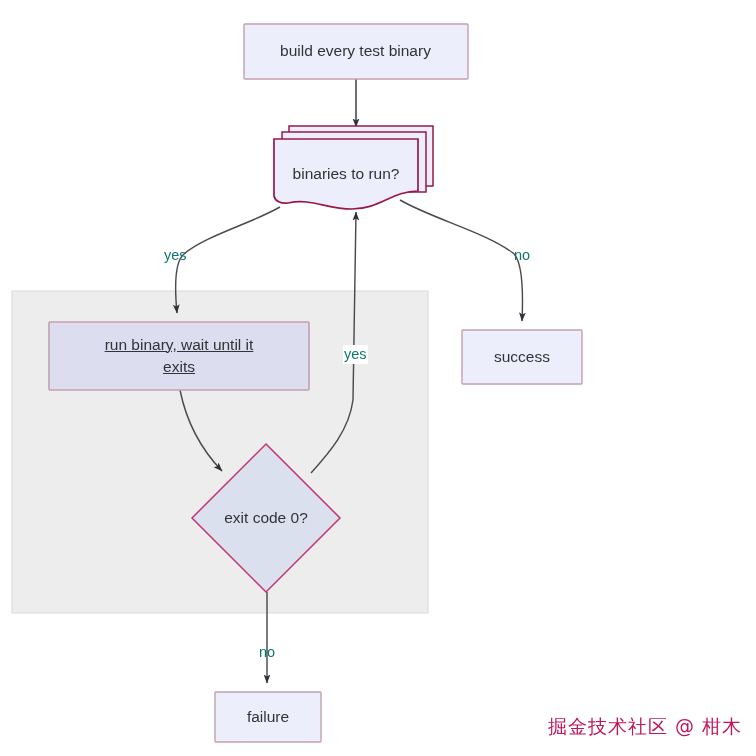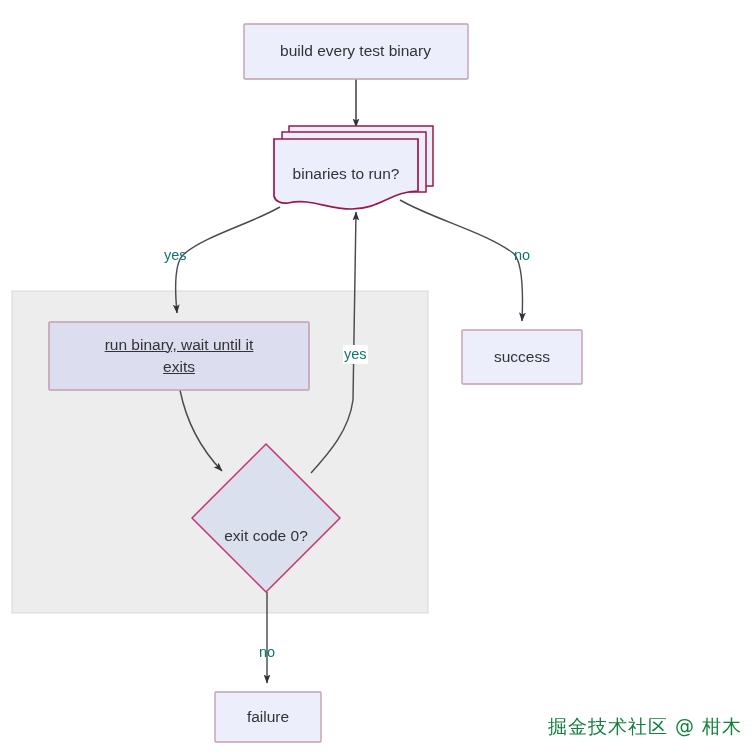--- a/index.html
+++ b/index.html
@@ -43,21 +43,21 @@
     padding: 0 1px;
     line-height: 1.3;
   }
   .edge-label.nobg {
     background: transparent;
   }
   #watermark {
     position: absolute;
     right: 14px;
     bottom: 16px;
-    color: #15803d;
+    color: #be185d;
     font-size: 19px;
     letter-spacing: 1px;
     font-family: "DejaVu Sans", sans-serif;
     white-space: nowrap;
     user-select: none;
   }
 </style>
 </head>
 <body>
 
@@ -102,21 +102,21 @@
   <rect x="215" y="692" width="106" height="50" rx="1" fill="#eceefb" stroke="#c3a0ae" stroke-width="1.4"></rect>
 </svg>
 
 <div class="node-label" style="left:244px; top:24px; width:223px; height:55px;">build every test binary</div>
 
 <div class="node-label" style="left:274px; top:148px; width:144px; height:52px;">binaries to run?</div>
 
 <div class="node-label" style="left:49px; top:322px; width:260px; height:68px;text-decoration:underline;">run binary, wait until it
 exits</div>
 
-<div class="node-label" style="left:192px; top:512px; width:148px; height:48px;text-align:right;">exit code 0?</div>
+<div class="node-label" style="left:192px; top:494px; width:148px; height:48px;text-align:right;">exit code 0?</div>
 
 <div class="node-label" style="left:462px; top:330px; width:120px; height:54px;">success</div>
 
 <div class="node-label" style="left:215px; top:692px; width:106px; height:50px;border-radius:15px;">failure</div>
 
 <div class="edge-label nobg" style="left:163px; top:246px;">yes</div>
 
 <div class="edge-label nobg" style="left:513px; top:246px;">no</div>
 
 <div class="edge-label" style="left:343px; top:345px;">yes</div>

